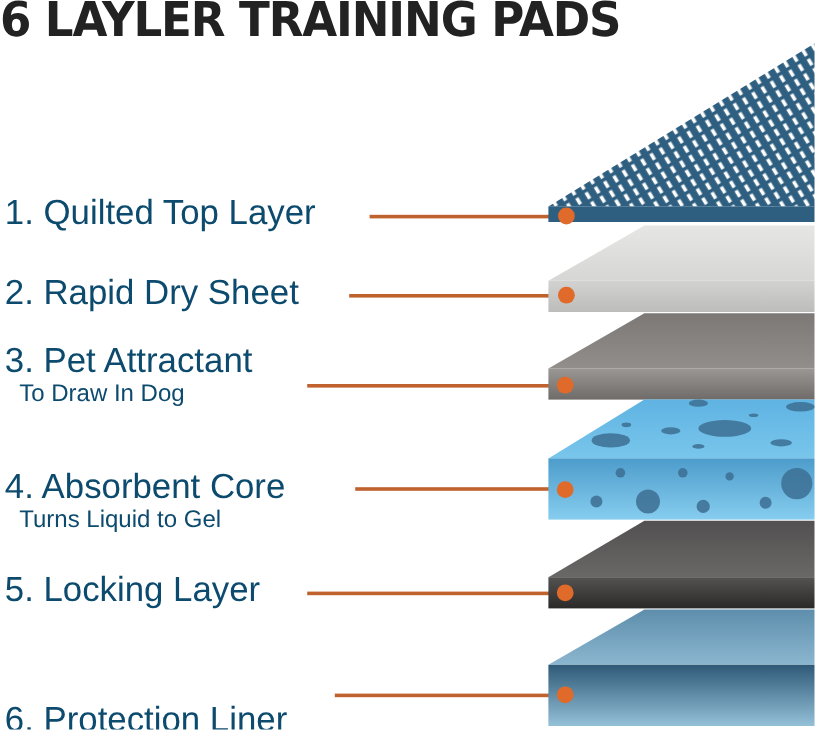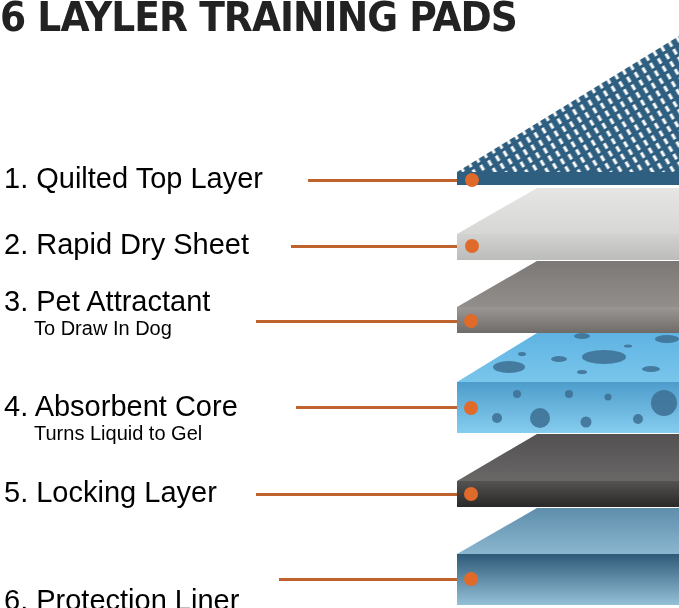--- a/index.html
+++ b/index.html
@@ -1,20 +1,20 @@
 <!DOCTYPE html>
 <html><head>
 <meta charset="utf-8">
 <style>
   html,body{margin:0;padding:0;background:#ffffff;}
   body{width:679px;height:608px;position:relative;overflow:hidden;}
   .title{position:absolute;left:0;top:-6px;font-family:"DejaVu Sans","Liberation Sans",sans-serif;font-weight:bold;font-size:40px;color:#222222;letter-spacing:-1px;transform:scaleX(0.94);transform-origin:left top;white-space:nowrap;}
-  .label{position:absolute;left:4px;font-family:"Liberation Sans",sans-serif;color:#000000;white-space:nowrap;}
+  .label{position:absolute;left:4px;font-family:"Liberation Sans",sans-serif;color:#0c4a6e;white-space:nowrap;}
   .label .main{font-size:29px;line-height:32px;display:block;}
-  .label .sub{font-size:20px;line-height:22px;display:block;margin-left:30px;}
+  .label .sub{font-size:20px;line-height:22px;display:block;margin-left:12px;}
   .line{position:absolute;height:3px;background:#c0622e;}
   svg.stack{position:absolute;left:0;top:0;}
 </style>
 </head>
 <body>
 
 <div class="title">6 LAYLER TRAINING PADS</div>
 
 <div class="label" style="top:162px;">
   <span class="main">1. Quilted Top Layer</span>

